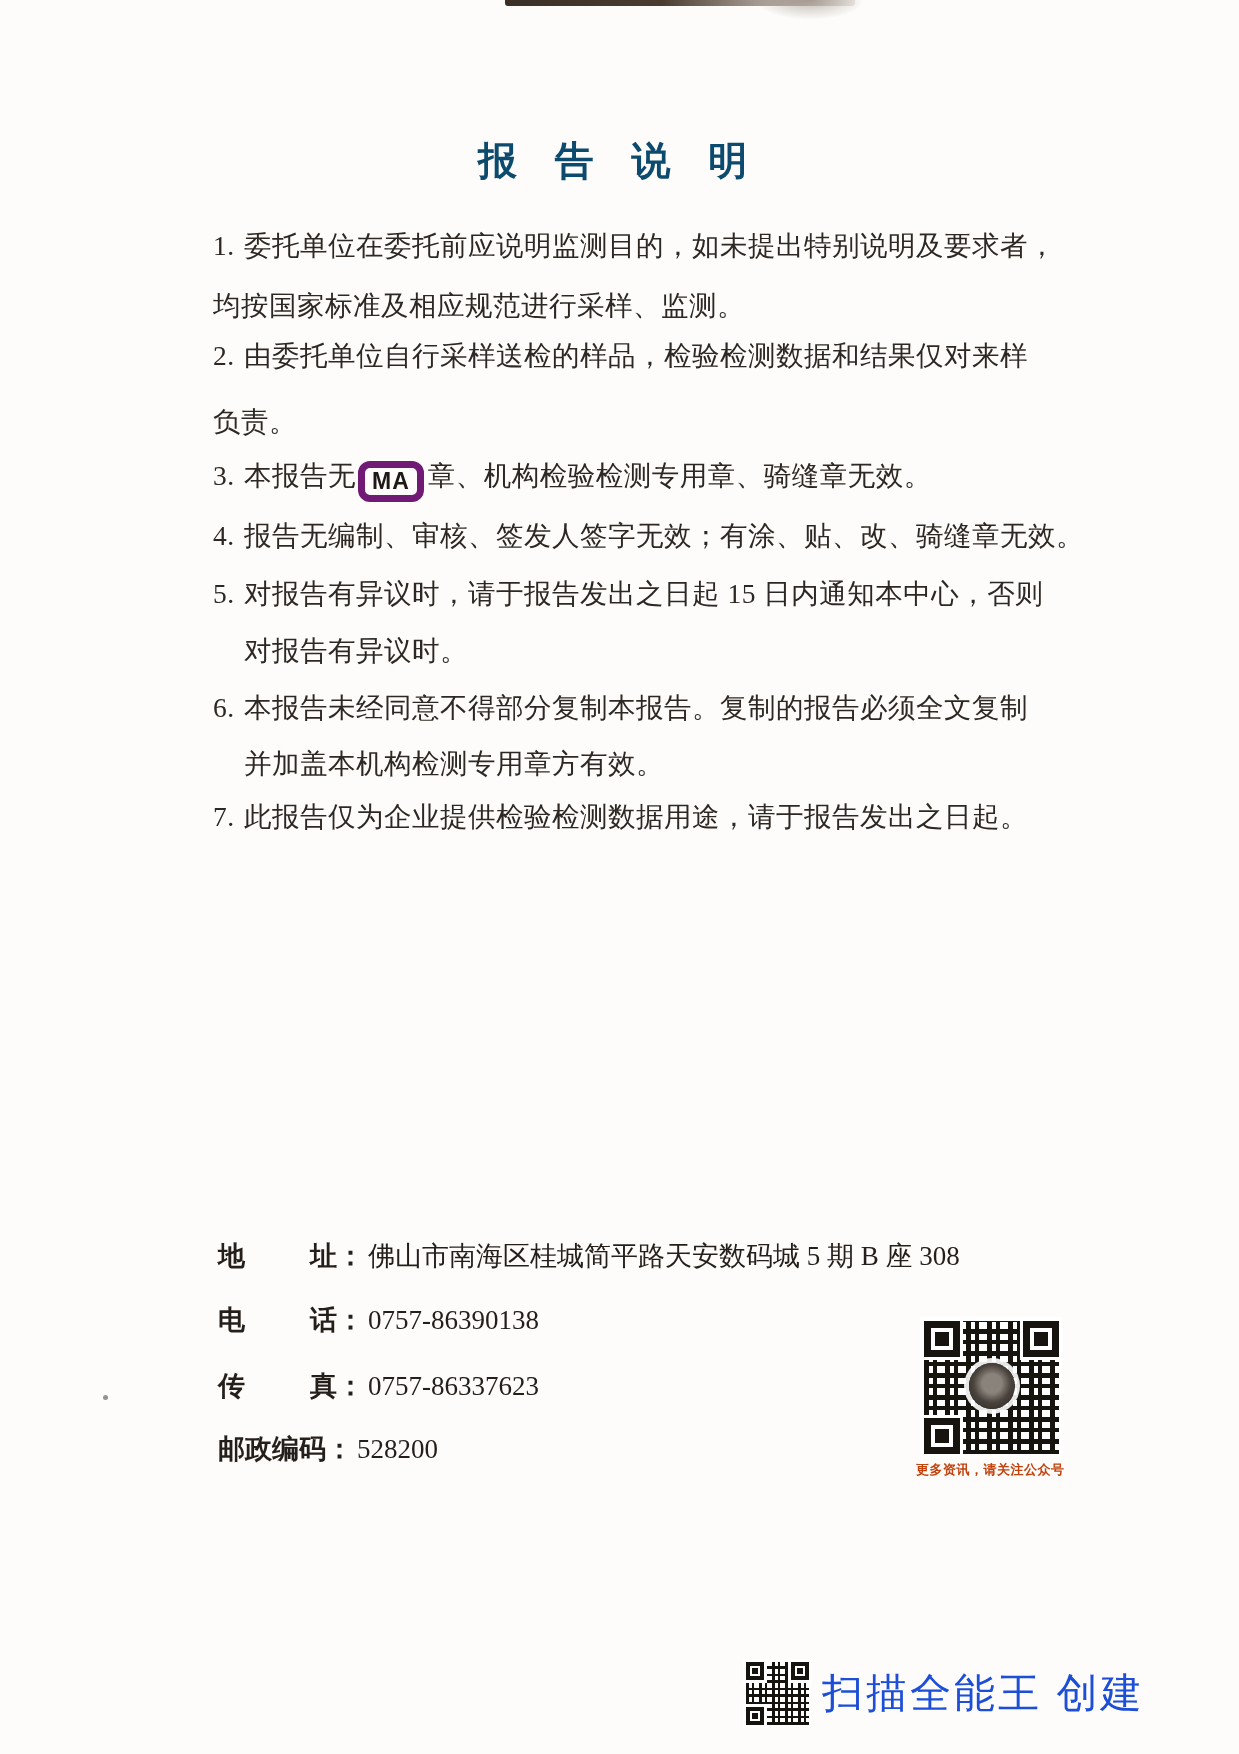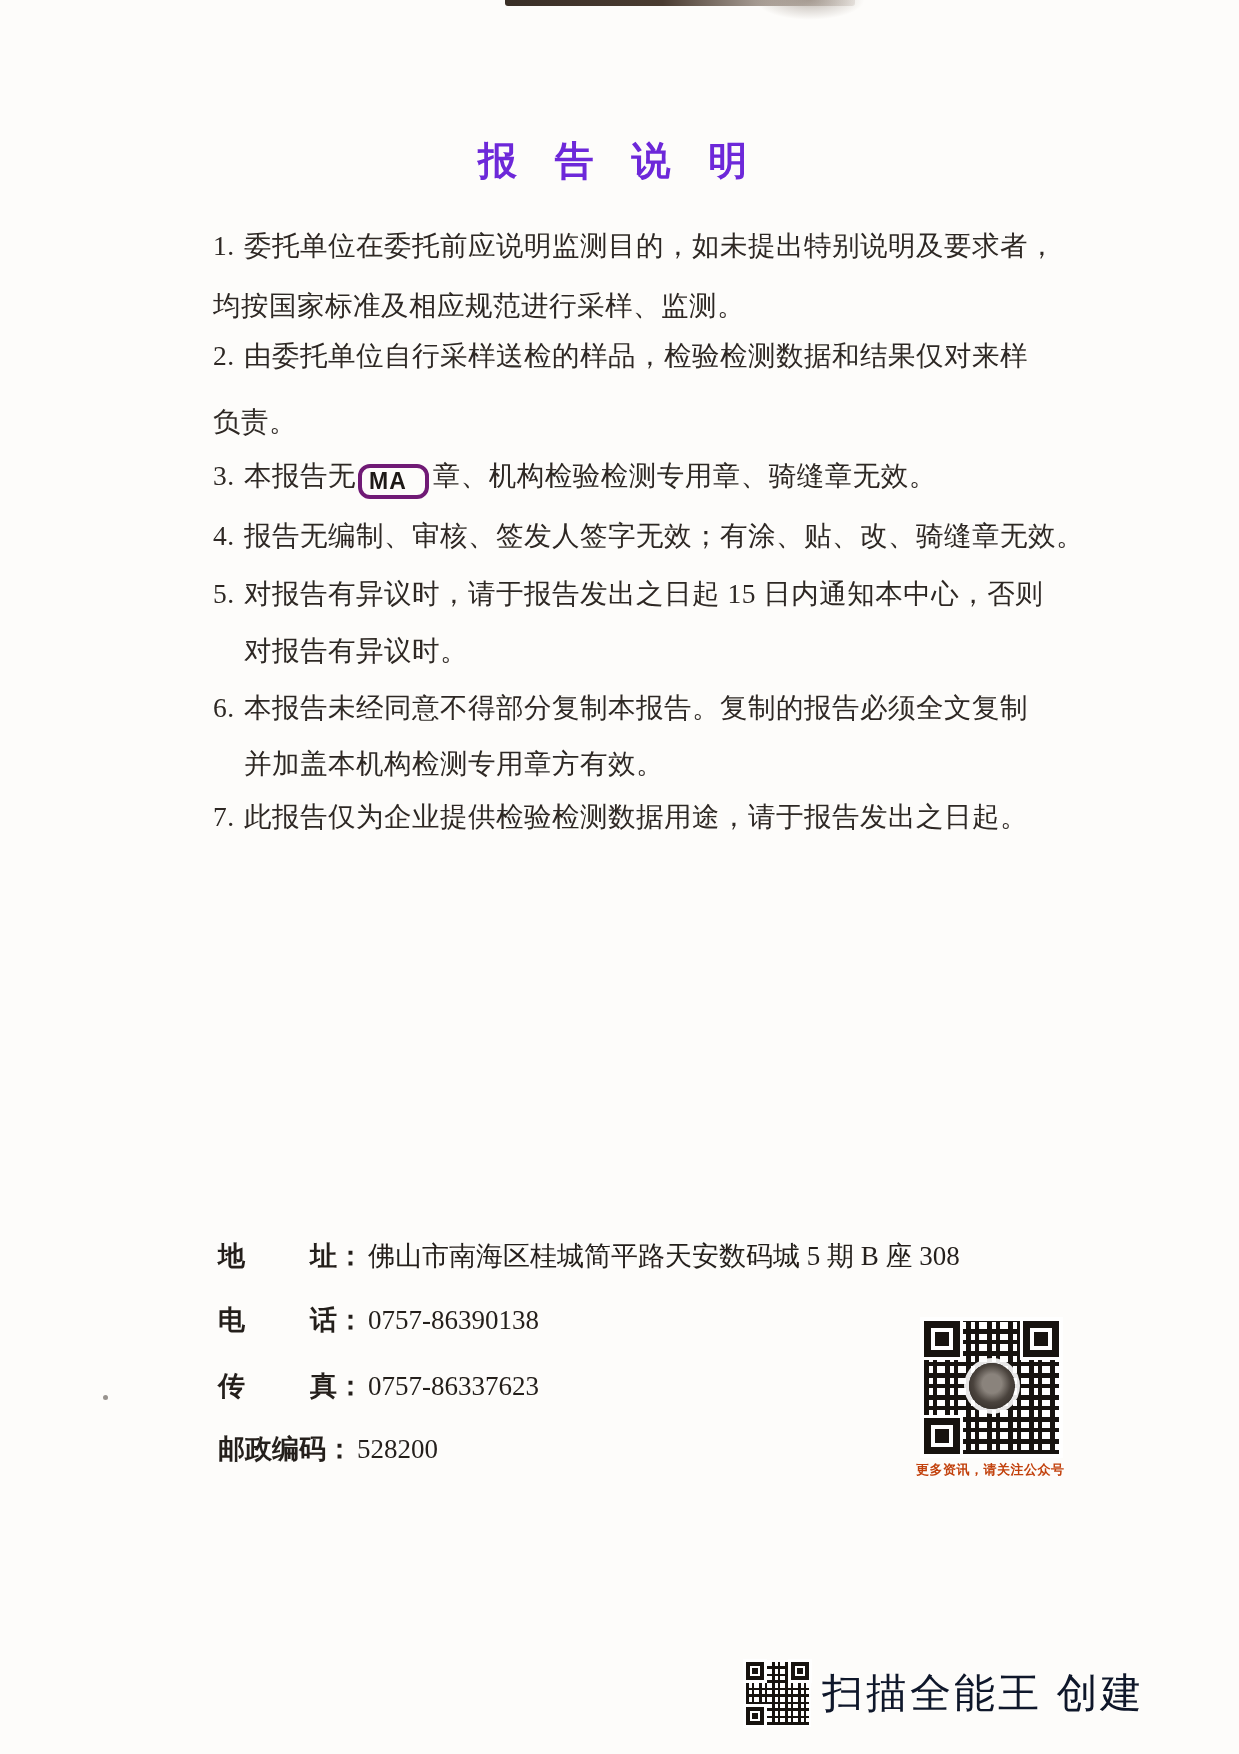--- a/index.html
+++ b/index.html
@@ -24,37 +24,37 @@
   }
   .speck{
     position:absolute;left:103px;top:1395px;width:5px;height:5px;border-radius:50%;
     background:rgba(70,60,52,.55);
   }
   
   .title{
     position:absolute;left:0;right:0;top:134px;margin:0;
     text-align:center;
     font-size:39px;font-weight:600;letter-spacing:14px;
-    color:#6d28d9;
+    color:#0c4a6e;
   }
   
   .line{
     position:absolute;left:213px;
     font-size:27.5px;line-height:34px;white-space:nowrap;
     letter-spacing:.5px;
   }
   .line .num{display:inline-block;width:31px;}
   .cont-a{left:213px;}      
   .cont-b{left:244px;}      
   .ma-badge{
     display:inline-block;
-    border:4px solid #701a75;border-radius:12px;
+    border:7px solid #701a75;border-radius:12px;
     font-family:"Liberation Sans","DejaVu Sans",sans-serif;
     font-weight:bold;font-size:23px;line-height:24px;
-    padding:1px 18px 2px 7px;margin:0 4px 0 2px;
+    padding:1px 7px 2px 7px;margin:0 4px 0 2px;
     vertical-align:-4px;letter-spacing:1px;color:#1d1916;
   }
   
   .contact-row{
     position:absolute;left:218px;
     font-size:27px;line-height:34px;white-space:nowrap;
     display:flex;color:#241f1b;
   }
   .c-label{display:inline-flex;justify-content:space-between;width:146px;font-weight:600;}
   .c-label-solid{font-weight:600;}
@@ -96,21 +96,21 @@
   .qr-small .finder{width:10px;height:10px;border:4px solid #17130f;}
   .qr-small .finder::after{inset:2px;}
   .qr-small .f-tl{left:2px;top:2px;}
   .qr-small .f-tr{right:2px;top:2px;}
   .qr-small .f-bl{left:2px;bottom:2px;}
   
   .watermark{
     position:absolute;left:822px;top:1666px;
     font-family:"Liberation Sans","DejaVu Sans",sans-serif;
     font-size:41px;font-weight:500;letter-spacing:3px;
-    color:#0f172a;white-space:nowrap;
+    color:#1d4ed8;white-space:nowrap;
   }
 </style>
 </head>
 <body>
 
 <div class="page">
 
   <div class="scan-streak"></div>
   <div class="scan-smudge"></div>
   <div class="speck"></div>

